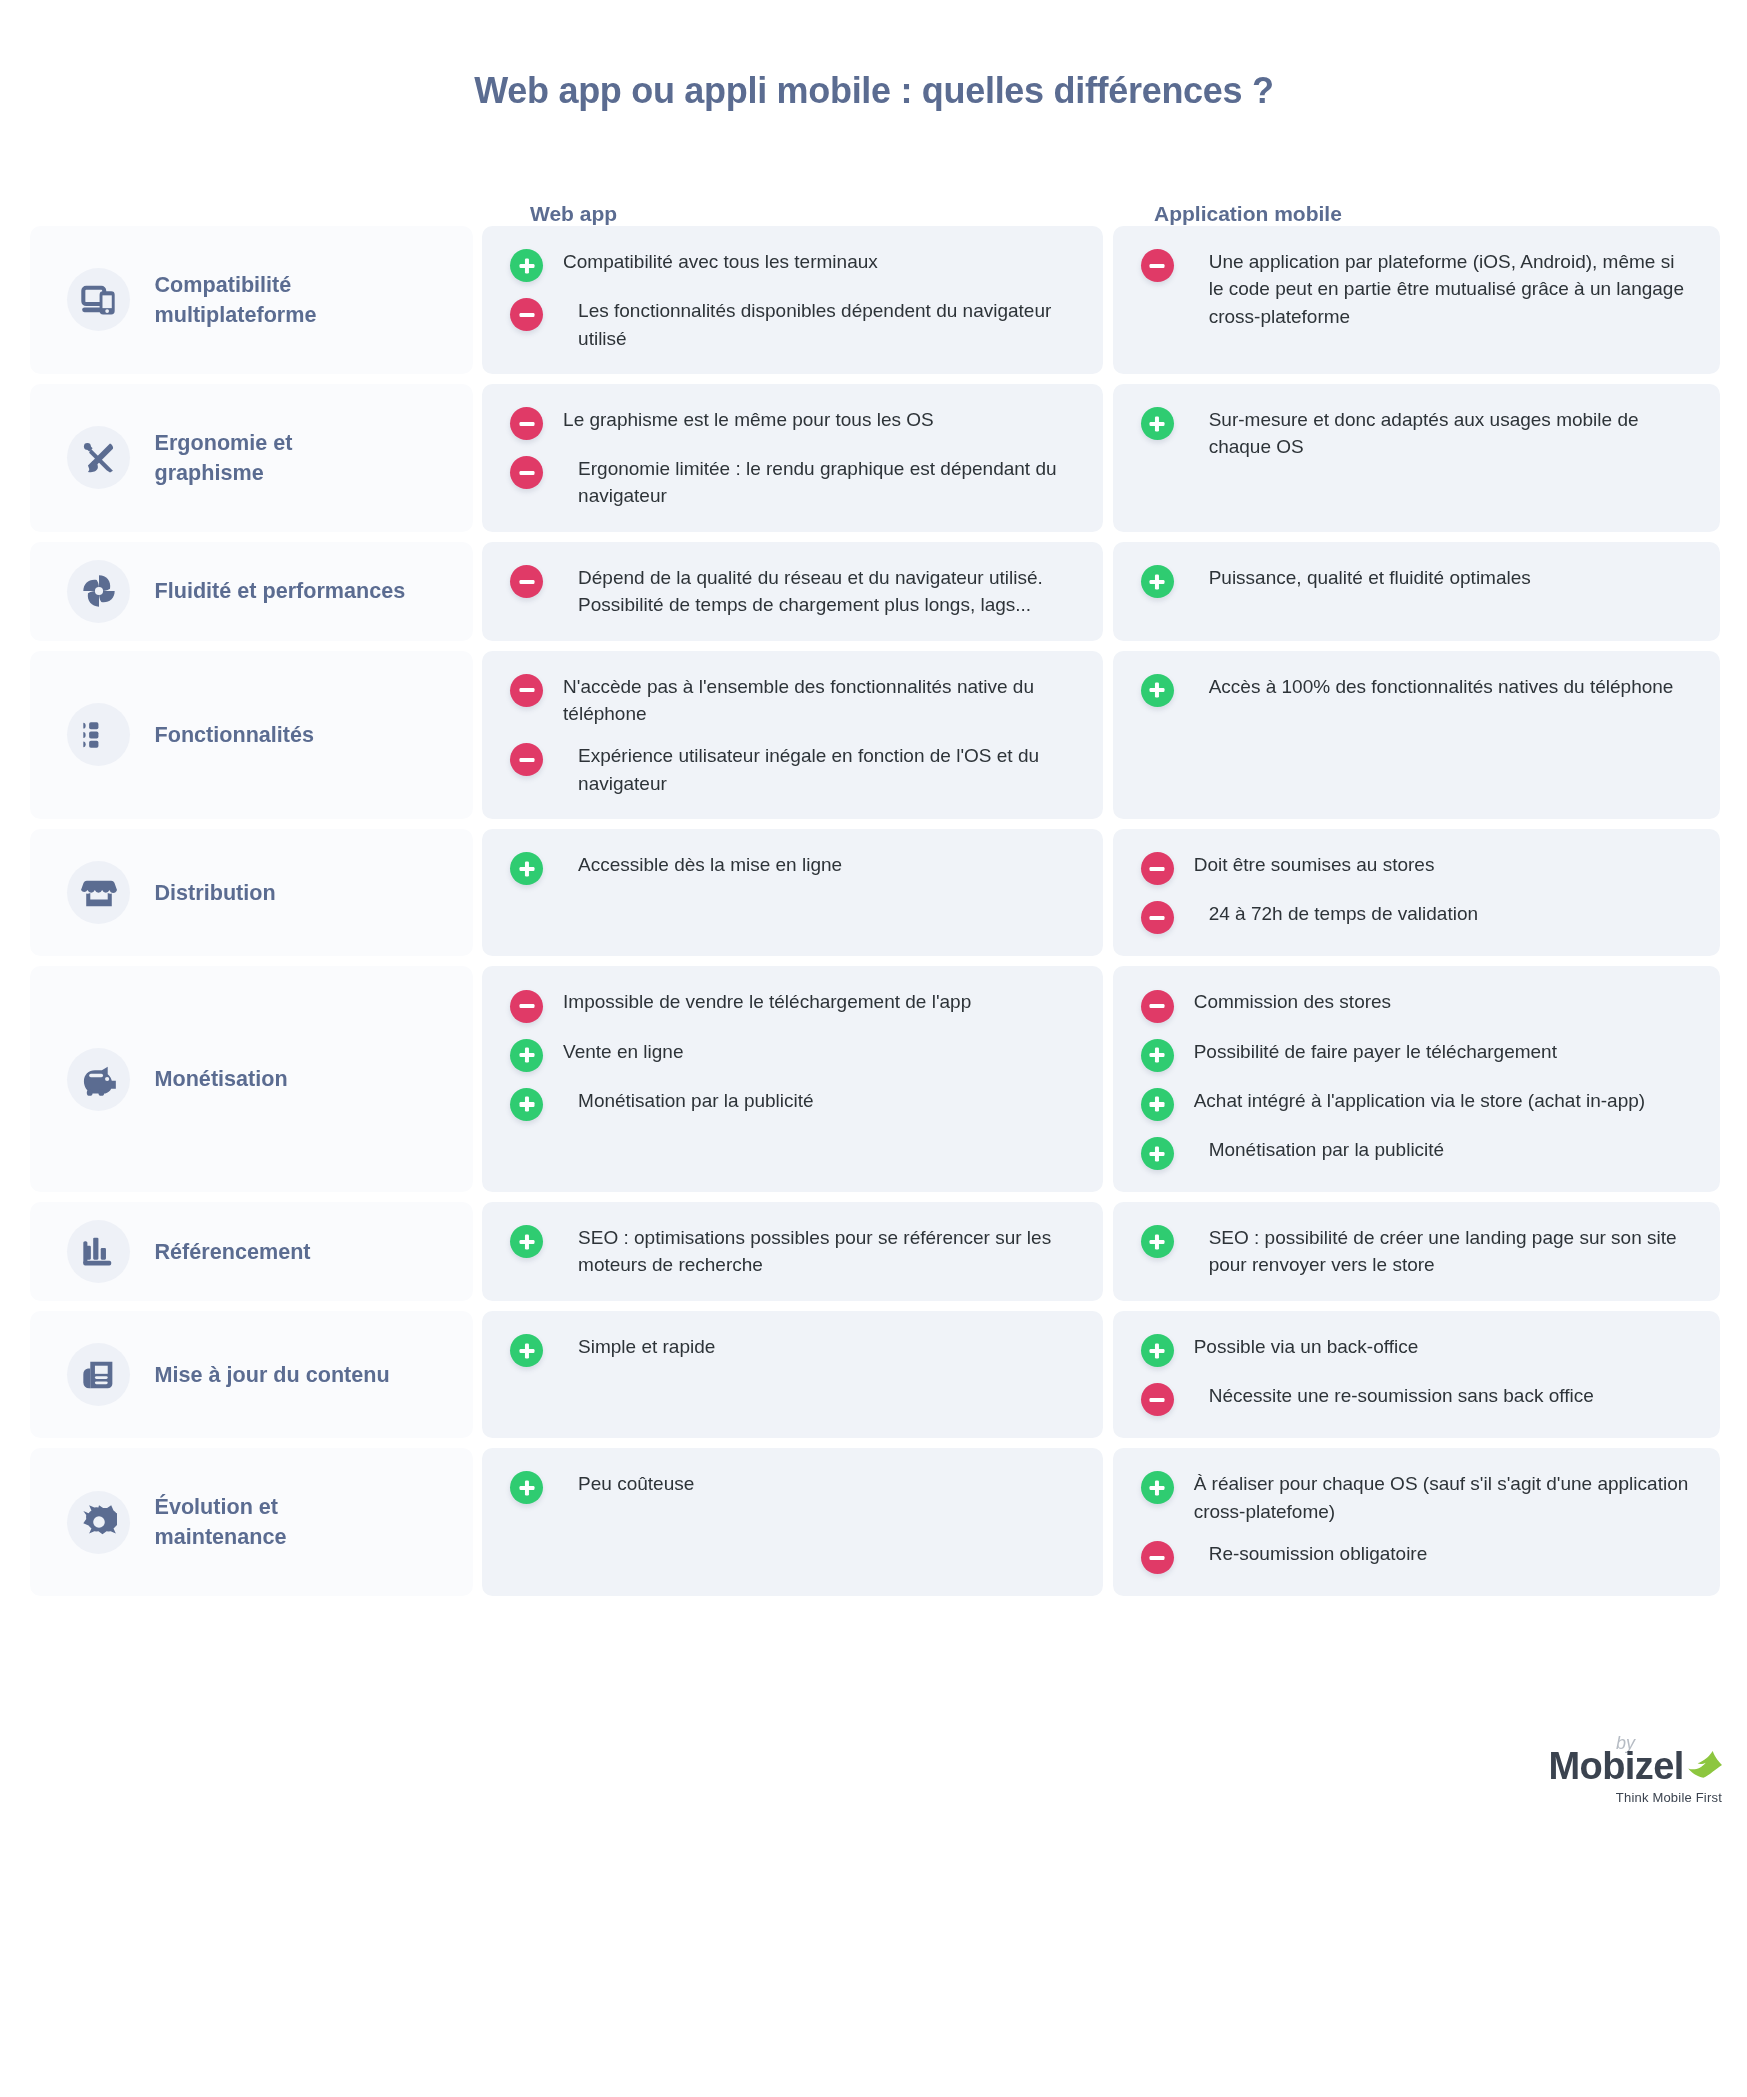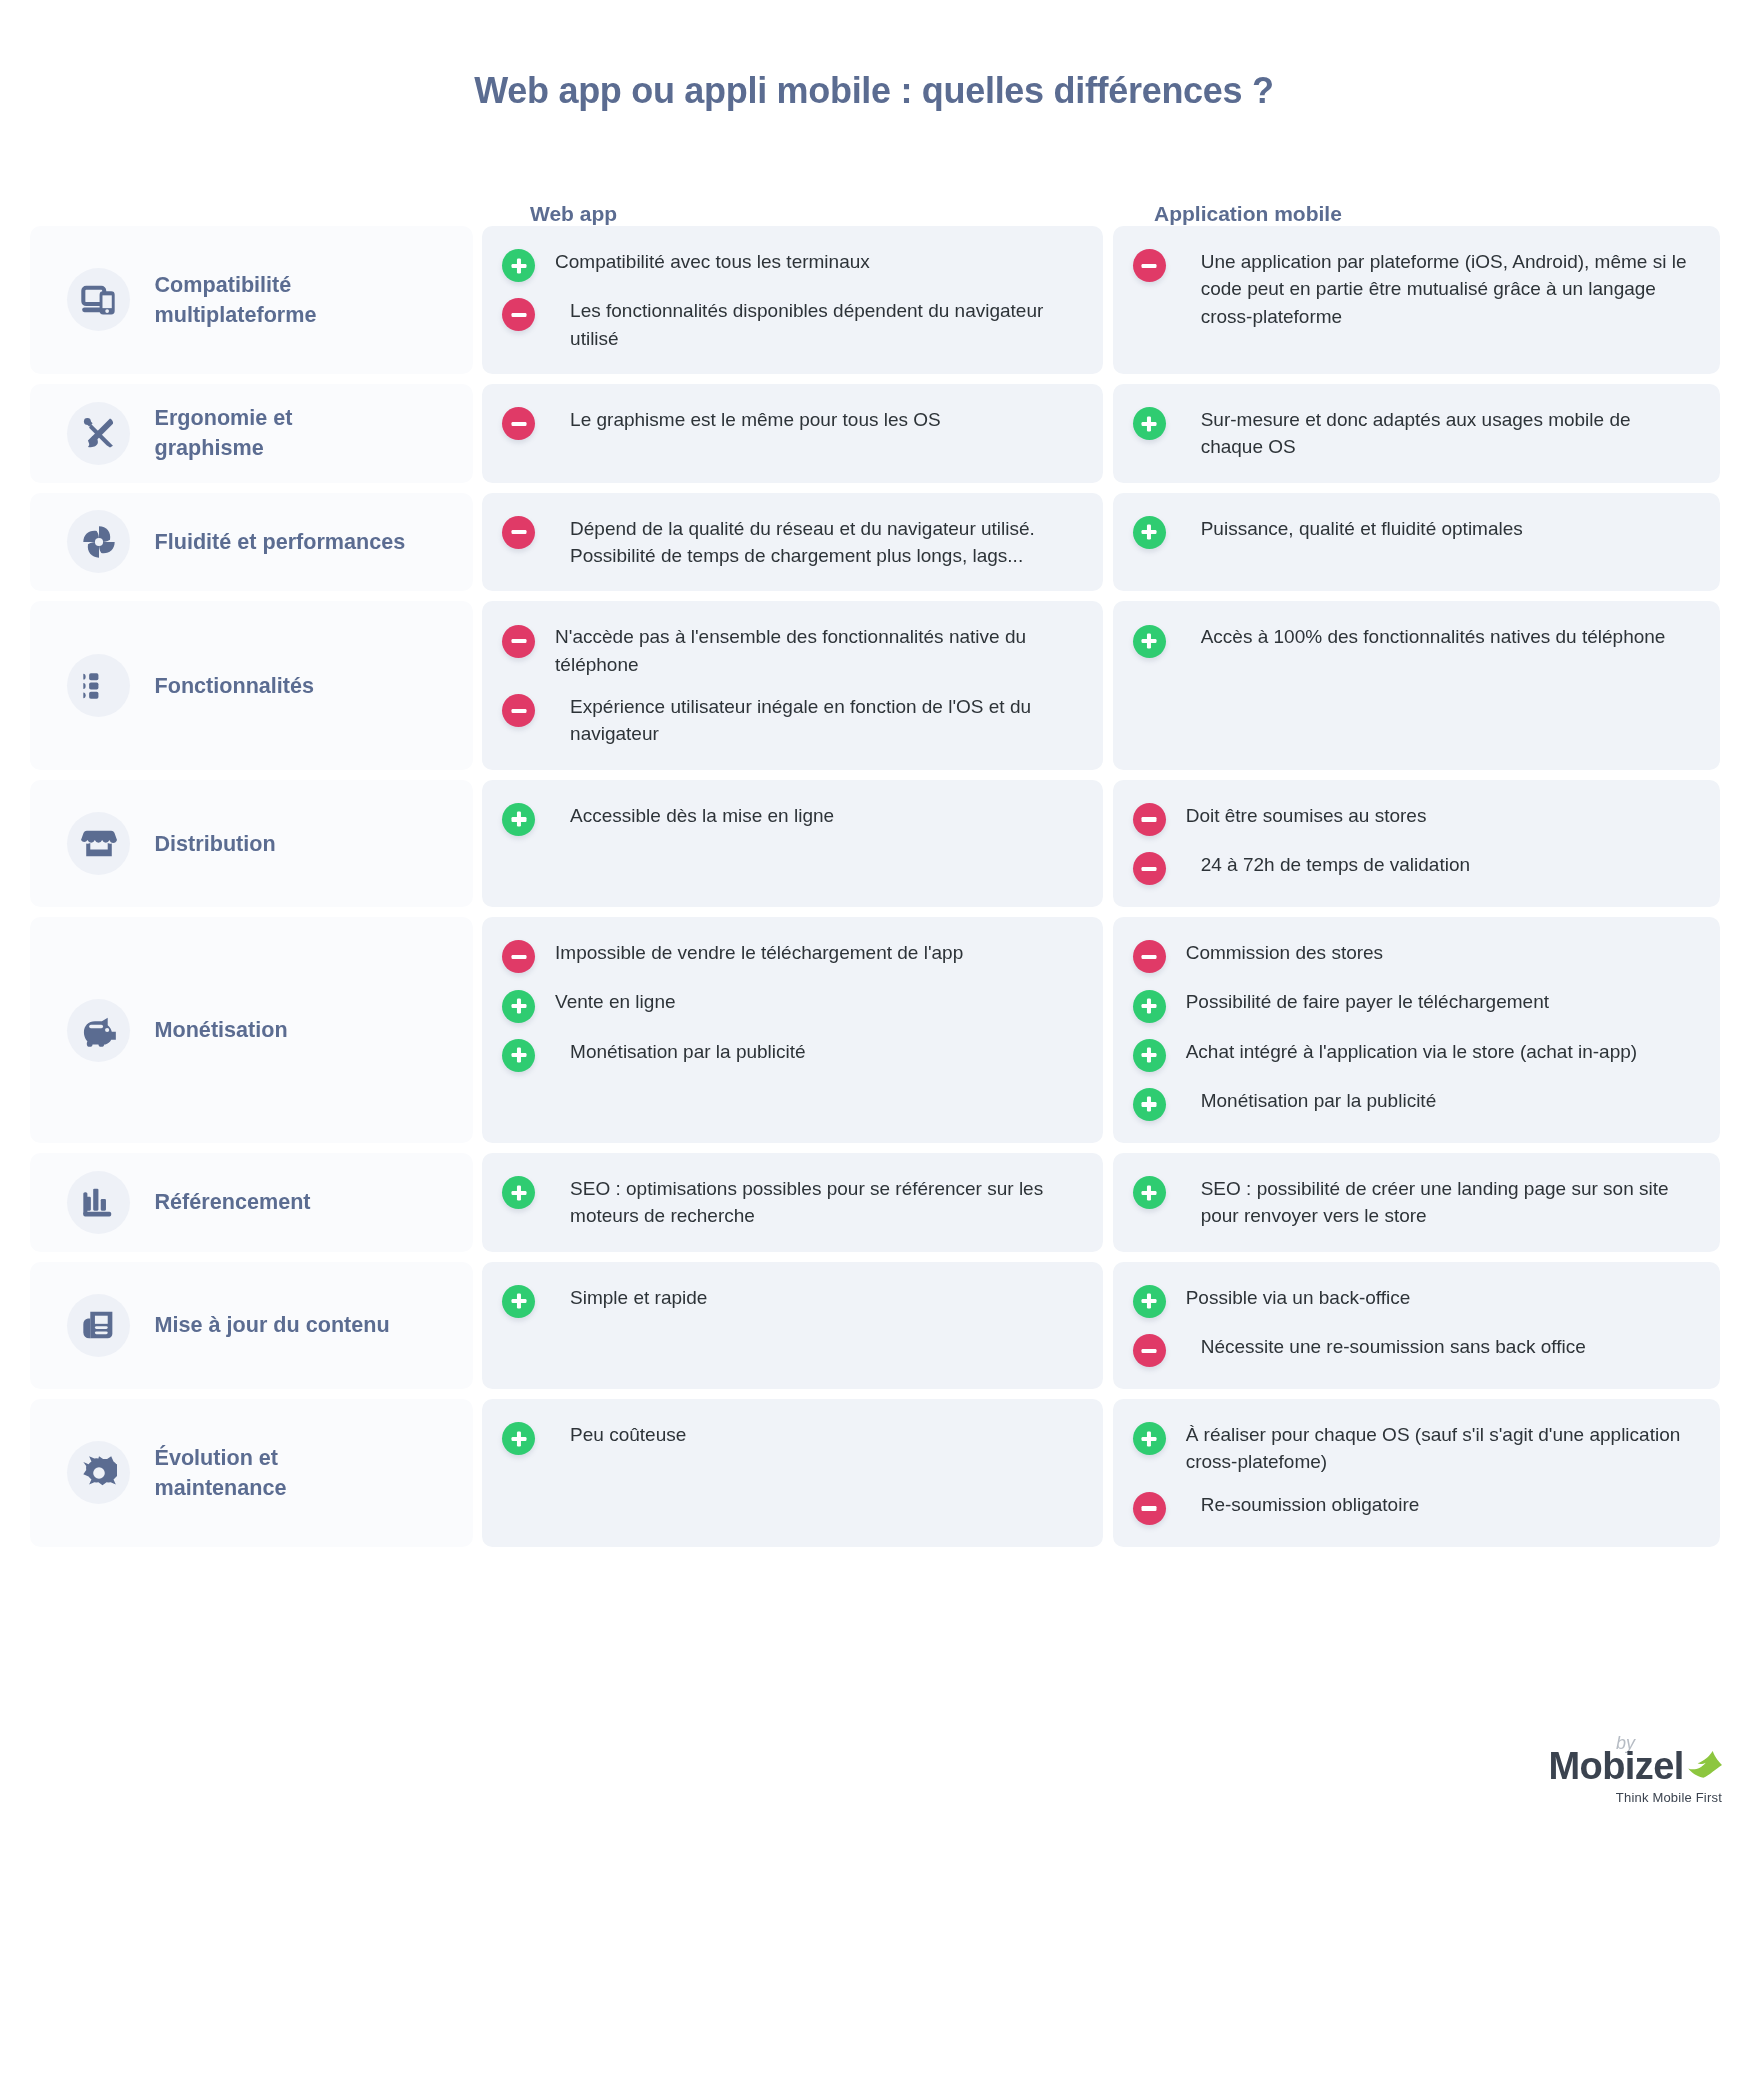--- a/index.html
+++ b/index.html
@@ -65,21 +65,21 @@
     width: 444px;
     background: #fafbfd;
     display: flex;
     align-items: center;
     padding-left: 37px;
   }
 
   .cell-col {
     width: 623px;
     background: #f0f3f8;
-    padding: 22px 30px 22px 20px;
+    padding: 22px 30px 22px 28px;
   }
   .cell-col.mobile { width: 609px; }
 
   
   .icon-circle {
     width: 63px;
     height: 63px;
     border-radius: 50%;
     background: #eef1f7;
     flex: 0 0 63px;
@@ -238,20 +238,24 @@
                 <path d="M20 36 C26 36 30 42 29 48 C28 54 20 57 12 55 C16 51 15 44 20 36 Z"></path>
               </g>
             </svg>
           </span>
           <span class="label-text">Ergonomie et graphisme</span>
         </div>
         <div class="cell cell-col web">
           <div class="bullet">
             <span class="badge minus"></span>
             <span class="bullet-text">Le graphisme est le même pour tous les OS</span>
+          </div>
+          <div class="bullet">
+            <span class="badge minus"></span>
+            <span class="bullet-text">Ergonomie limitée : le rendu graphique est dépendant du navigateur</span>
           </div>
         </div>
         <div class="cell cell-col mobile">
           <div class="bullet">
             <span class="badge plus"></span>
             <span class="bullet-text">Sur-mesure et donc adaptés aux usages mobile de chaque OS</span>
           </div>
         </div>
       </div>
       <div class="row">

